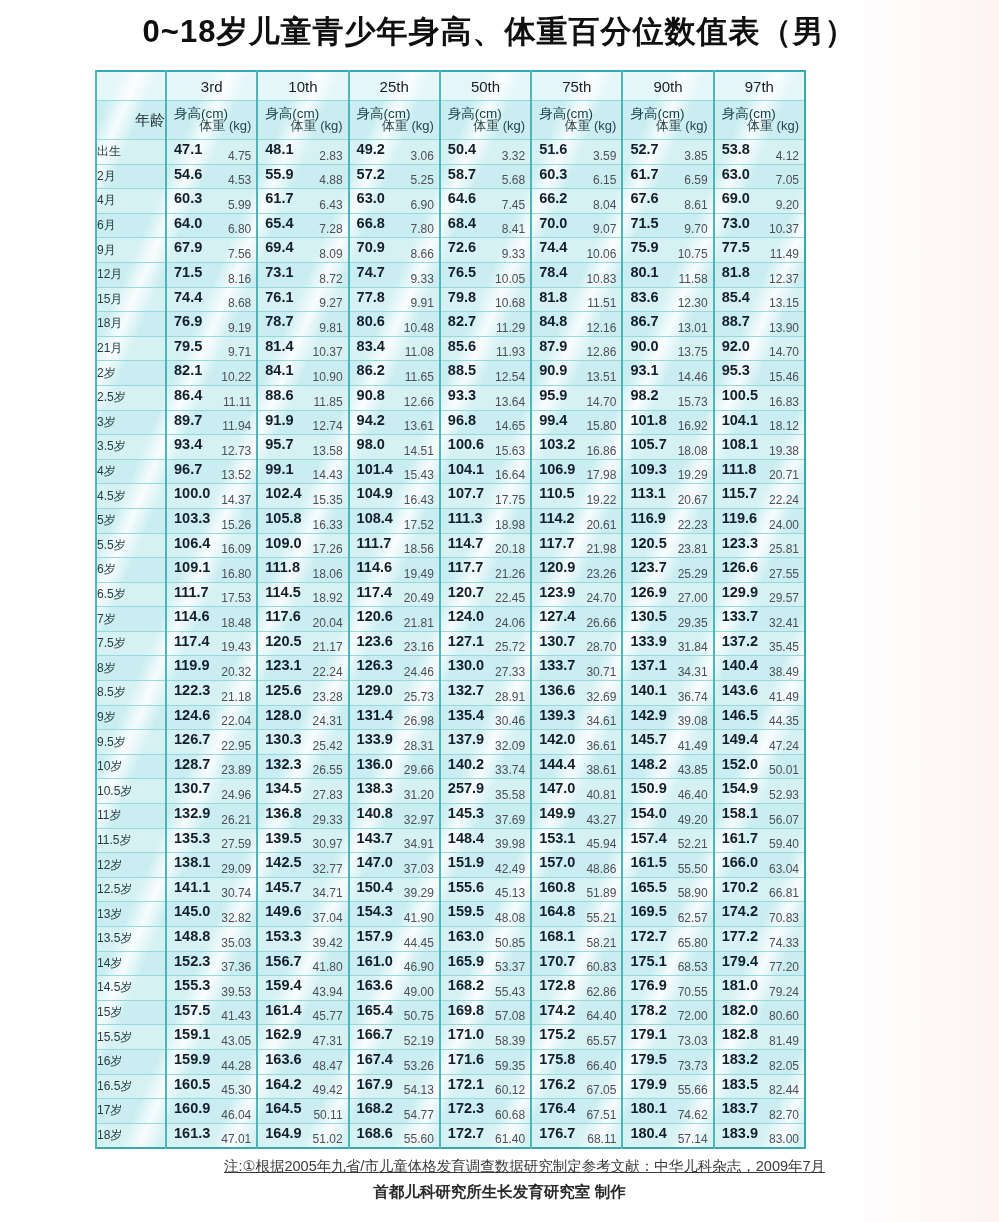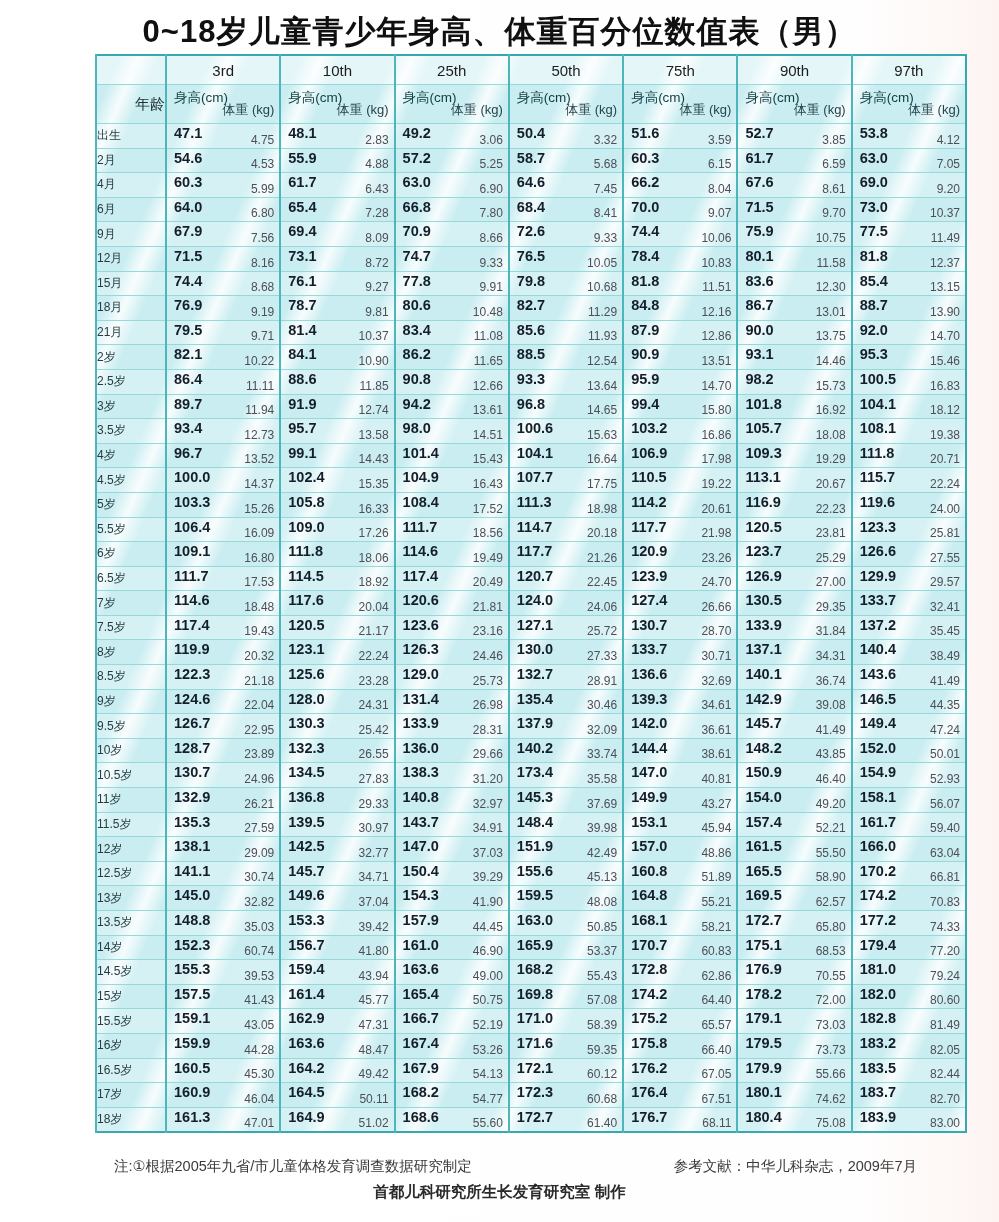--- a/index.html
+++ b/index.html
@@ -5,21 +5,21 @@
   html,body { margin:0; padding:0; }
   .page {
     position:relative; width:999px; height:1222px; overflow:hidden;
     background:linear-gradient(90deg,#ffffff 0%,#fffefe 86%,#fdf4f2 100%);
     font-family:"Liberation Sans","DejaVu Sans",sans-serif;
   }
   .title {
     margin:0; padding-top:11px; text-align:center;
     font-size:31px; font-weight:bold; color:#101010; letter-spacing:1px;
   }
-  .table-wrap { position:absolute; left:95px; top:54px; width:872px; }
+  .table-wrap { position:absolute; left:95px; top:70px; width:711px; }
   table.growth {
     width:100%; border-collapse:collapse; table-layout:fixed;
     background-color:#c9edf1;
     background-image:repeating-linear-gradient(113deg,
       rgba(255,255,255,0) 0px, rgba(255,255,255,0) 22px,
       rgba(255,255,255,0.85) 40px, rgba(255,255,255,0) 58px,
       rgba(255,255,255,0) 84px);
     border:2px solid #35a9ae;
   }
   th,td { border-left:2px solid #4cb6ba; border-top:1px solid #96d9db; padding:0; }
@@ -30,21 +30,21 @@
   th.age-h { font-size:15px; color:#223236; text-align:right; vertical-align:middle; }
   .hl { position:absolute; left:7px; top:4px; font-size:13.5px; color:#103d42;text-align:right; }
   .wl { position:absolute; right:5px; bottom:4px; font-size:13px; color:#27454a; }
   tbody td { height:23.6px; }
   tbody tr:nth-child(odd) { background:rgba(255,255,255,0.24); }
   td.age { text-align:left; vertical-align:middle; font-size:12px; color:#263c40; }
   td.val { position:relative; }
   td.val .h { position:absolute; left:7px; top:1px; font-weight:bold; font-size:14.5px; color:#141e2a; }
   td.val .w { position:absolute; right:5px; bottom:1px; font-size:12px; color:#4e4e56; }
   .foot { position:absolute; top:1157px; left:0; width:999px; font-size:14.5px; color:#3a3a3a; }
-  .foot-line1 { display:flex; justify-content:space-between; padding:0 82px 0 114px; }
+  .foot-line1 { display:flex; justify-content:center; padding:0 64px 0 114px;text-decoration:underline; }
   .foot-line2 { margin:3px 0 0 133px; }
   .foot-line3 { margin-top:6px; text-align:center; font-size:15.5px; font-weight:bold; color:#2a2a2a; }
 </style>
 </head>
 <body>
 
 <div class="page">
   <h1 class="title">0~18岁儿童青少年身高、体重百分位数值表（男）</h1>
 
   <div class="table-wrap">
@@ -917,21 +917,21 @@
             </td>
             <td class="val">
               <span class="h">134.5</span>
               <span class="w">27.83</span>
             </td>
             <td class="val">
               <span class="h">138.3</span>
               <span class="w">31.20</span>
             </td>
             <td class="val">
-              <span class="h">173.4</span>
+              <span class="h">257.9</span>
               <span class="w">35.58</span>
             </td>
             <td class="val">
               <span class="h">147.0</span>
               <span class="w">40.81</span>
             </td>
             <td class="val">
               <span class="h">150.9</span>
               <span class="w">46.40</span>
             </td>
@@ -1123,21 +1123,21 @@
             </td>
             <td class="val">
               <span class="h">177.2</span>
               <span class="w">74.33</span>
             </td>
           </tr>
           <tr>
             <td class="age">14岁</td>
             <td class="val">
               <span class="h">152.3</span>
-              <span class="w">60.74</span>
+              <span class="w">37.36</span>
             </td>
             <td class="val">
               <span class="h">156.7</span>
               <span class="w">41.80</span>
             </td>
             <td class="val">
               <span class="h">161.0</span>
               <span class="w">46.90</span>
             </td>
             <td class="val">
@@ -1360,21 +1360,21 @@
             <td class="val">
               <span class="h">172.7</span>
               <span class="w">61.40</span>
             </td>
             <td class="val">
               <span class="h">176.7</span>
               <span class="w">68.11</span>
             </td>
             <td class="val">
               <span class="h">180.4</span>
-              <span class="w">75.08</span>
+              <span class="w">57.14</span>
             </td>
             <td class="val">
               <span class="h">183.9</span>
               <span class="w">83.00</span>
             </td>
           </tr>
         </tbody>
     </table>
   </div>
 

